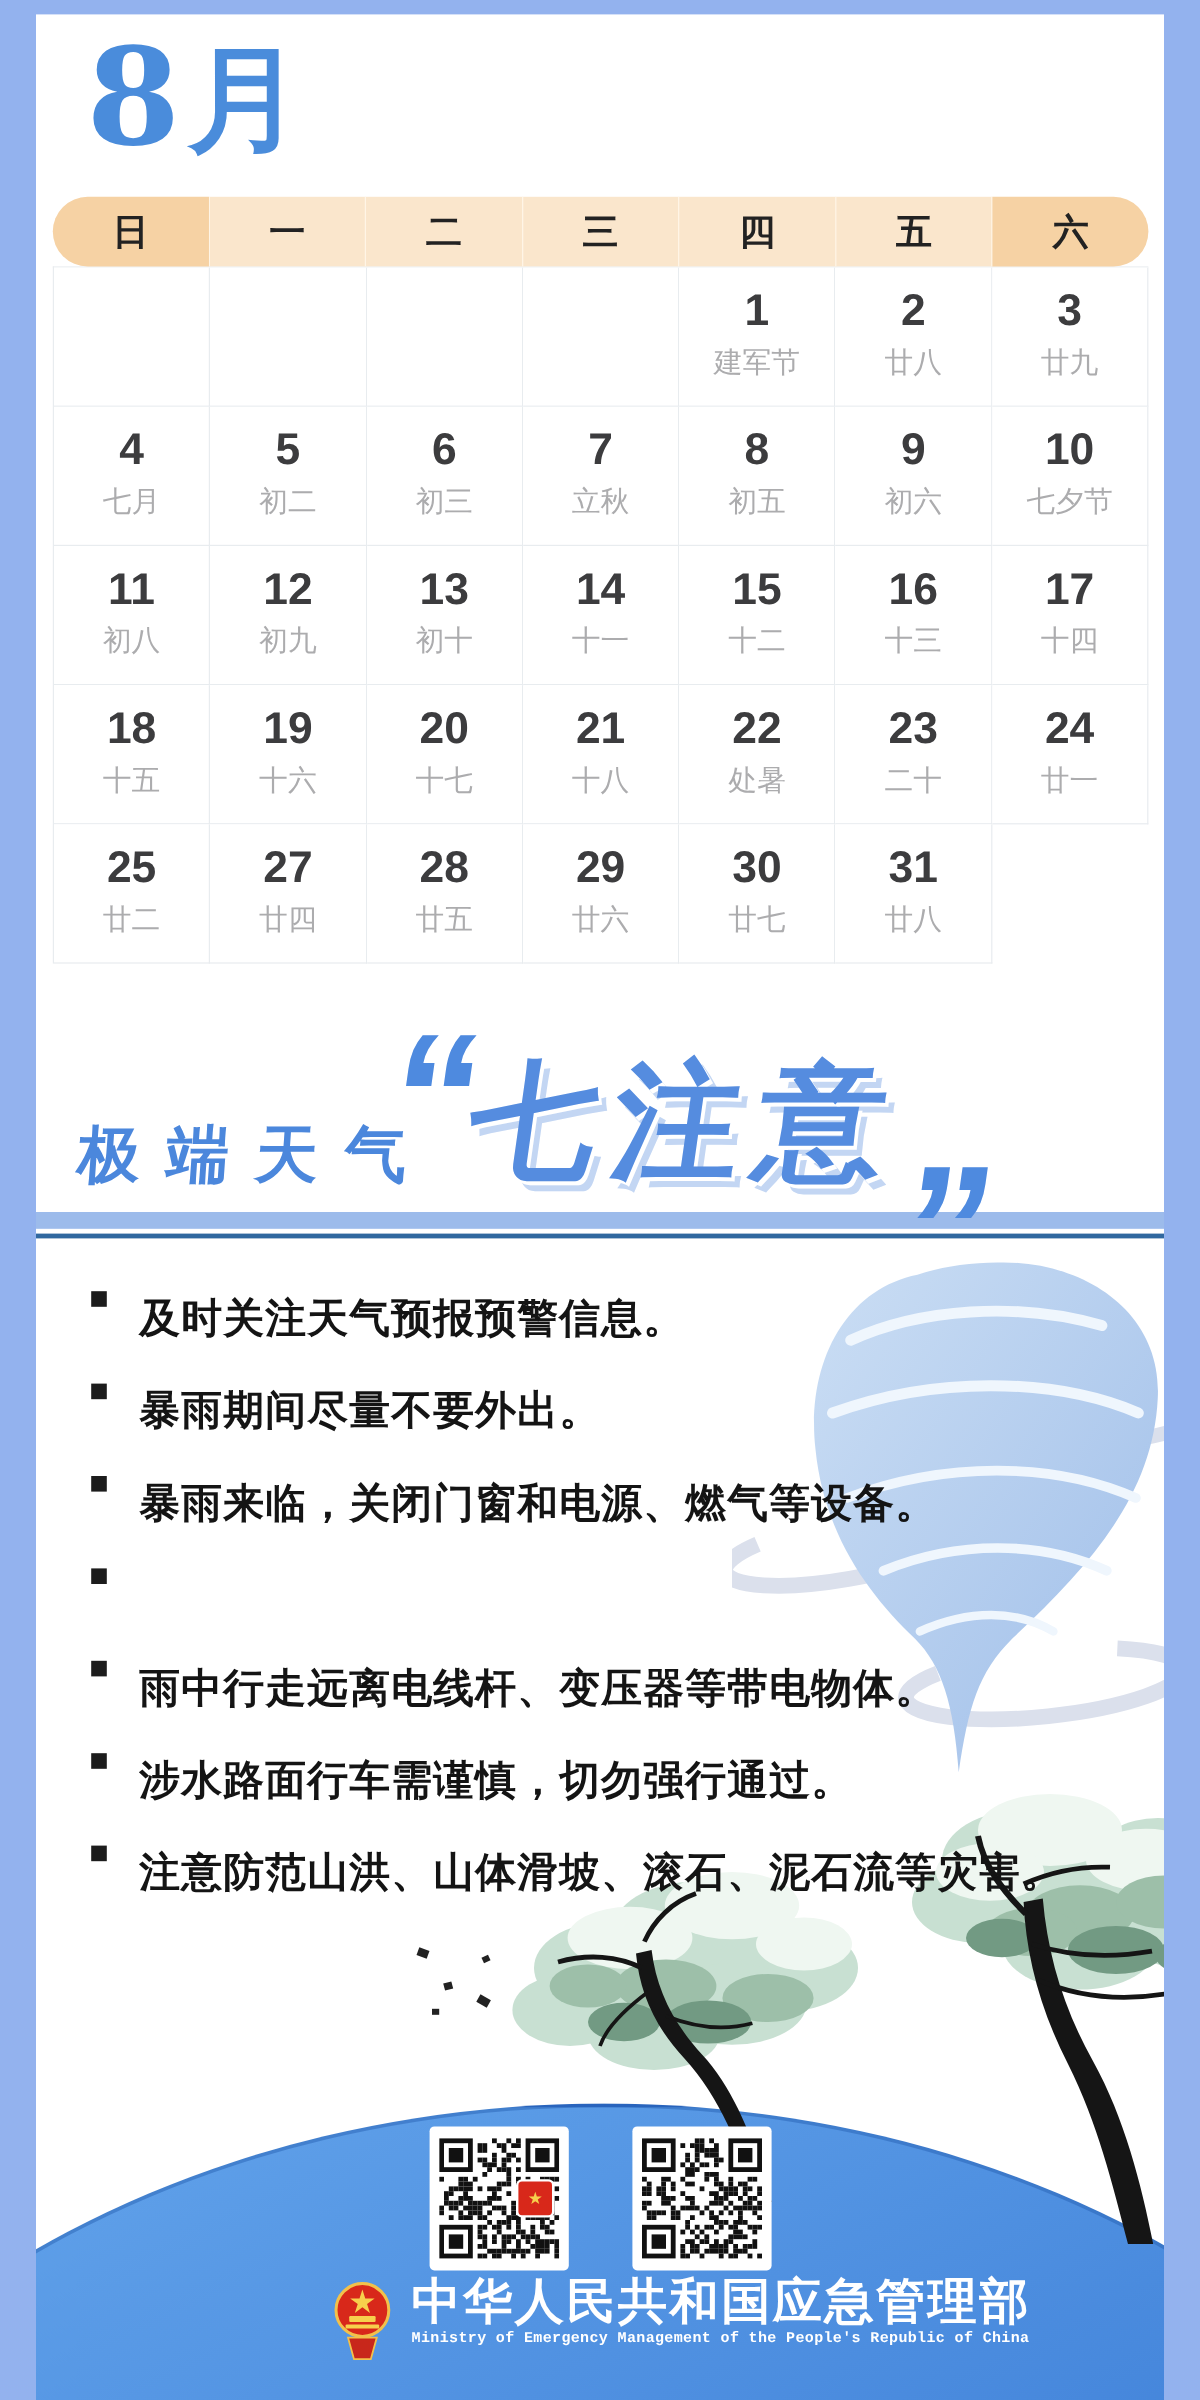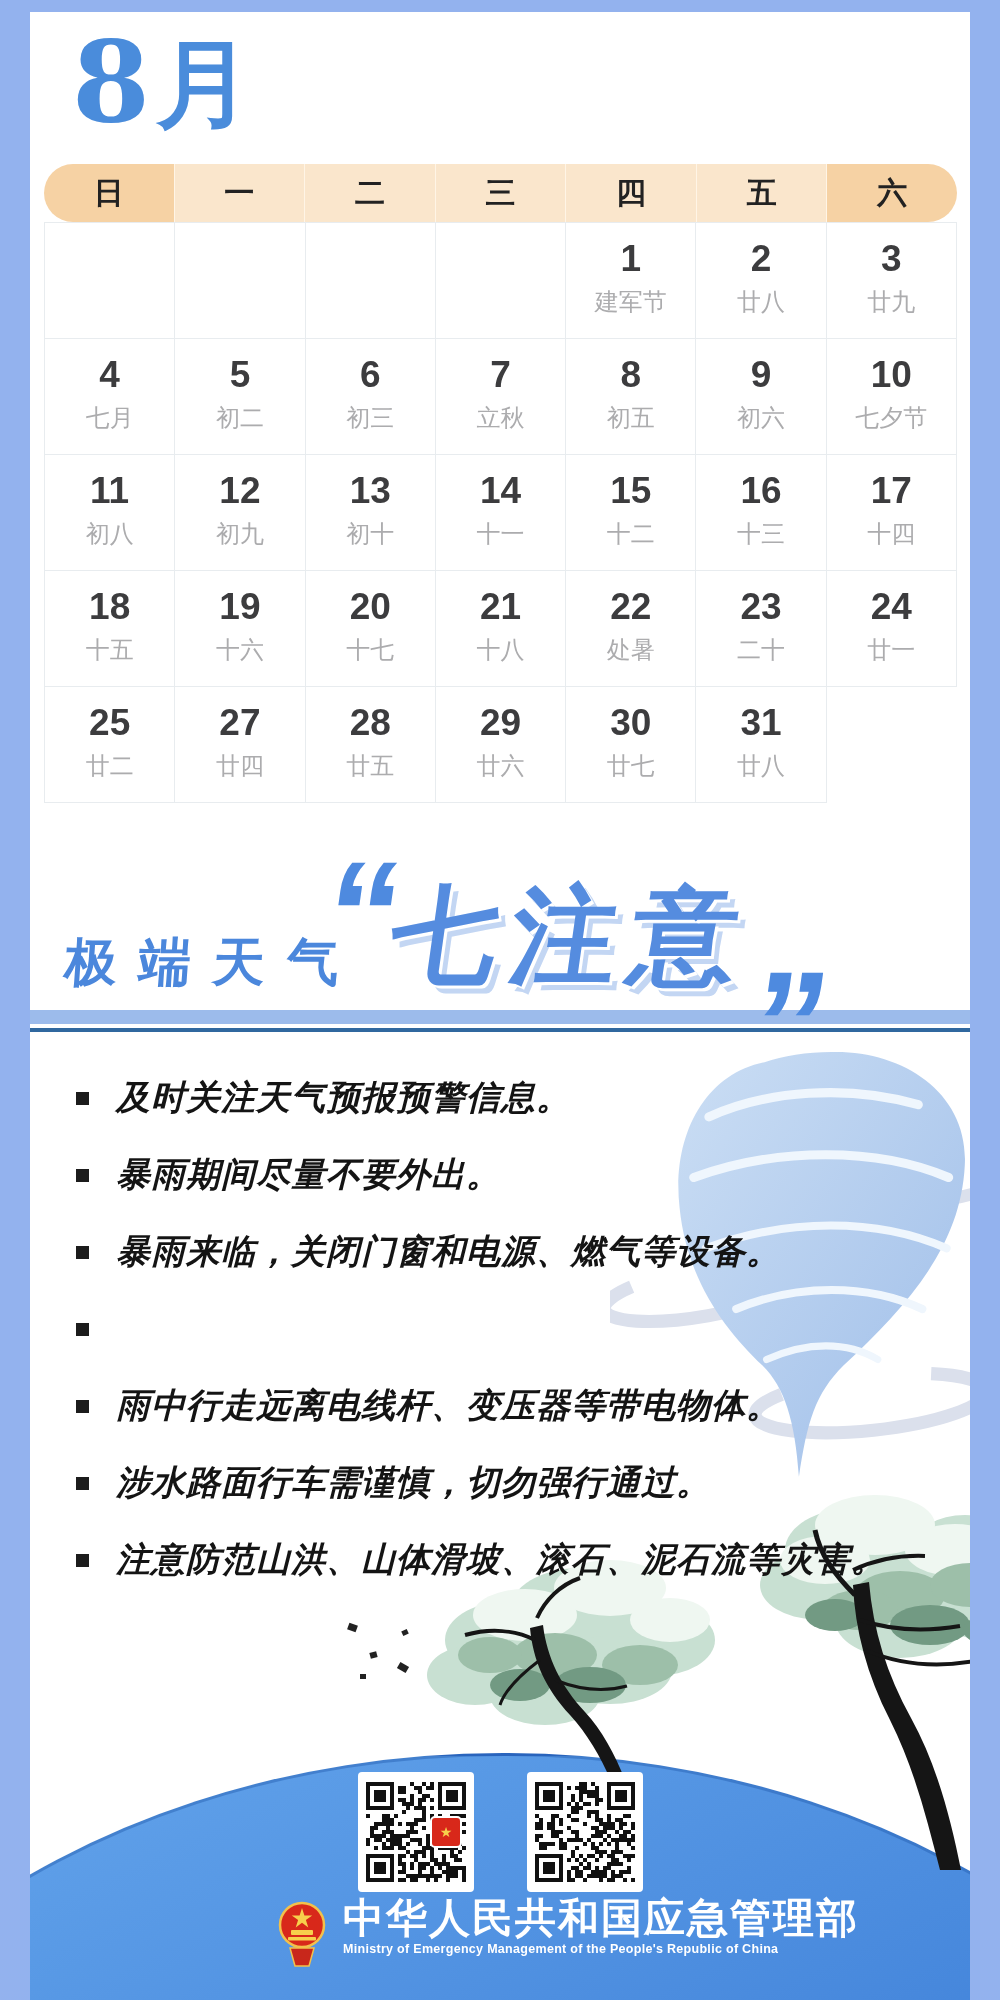--- a/index.html
+++ b/index.html
@@ -42,21 +42,21 @@
   .head-big{position:absolute;left:362px;top:868px;font-size:106px;font-weight:900;
             letter-spacing:14px;color:#558CDF;z-index:3;transform:skewX(-8deg);
             text-shadow:3px 3px 0 #ffffff,8px 8px 0 #C3D6F3;line-height:110px;}
   .stripe-band{position:absolute;left:0;top:998px;width:940px;height:14px;
                background:#9CBBEB;z-index:2;}
   .stripe-line{position:absolute;left:0;top:1016px;width:940px;height:4px;
                background:#30689F;z-index:2;}
 
   
   .tips{position:absolute;left:46px;top:1064px;width:880px;z-index:5;}
-  .tip{display:flex;align-items:center;margin-bottom:33px;height:44px;font-style:italic;}
+  .tip{display:flex;align-items:flex-start;margin-bottom:33px;height:44px;}
   .bullet{width:13px;height:13px;background:#1C1C1C;margin-right:27px;flex:0 0 auto;}
   .tip-text{font-size:34px;font-weight:600;color:#141414;white-space:nowrap;
             letter-spacing:1px;}
 
   
   .tornado{position:absolute;left:580px;top:1032px;width:390px;height:445px;z-index:1;}
   .trees{position:absolute;left:325px;top:1478px;width:645px;height:380px;z-index:3;}
   .debris{position:absolute;background:#222;z-index:3;}
 
   
@@ -69,21 +69,21 @@
   .qr-right{left:497px;}
   .qr-emblem{position:absolute;left:50%;top:50%;transform:translate(-50%,-50%);
              width:28px;height:28px;background:#D8281A;border:2px solid #fff;
              border-radius:5px;display:flex;align-items:center;justify-content:center;
              color:#F7D04C;font-size:14px;line-height:14px;z-index:7;}
   .ministry{position:absolute;left:248px;top:1888px;display:flex;z-index:6;}
   .ministry-emblem{width:48px;height:68px;flex:0 0 auto;}
   .ministry-text{margin-left:17px;}
   .ministry-cn{font-size:41px;font-weight:800;color:#ffffff;letter-spacing:2px;
                line-height:36px;}
-  .ministry-en{margin-top:6px;font-family:Liberation Sans, sans-serif;
+  .ministry-en{margin-top:6px;font-family:Liberation Mono, monospace;
                font-size:12.5px;font-weight:700;color:#ffffff;letter-spacing:.3px;}
 </style>
 </head>
 <body>
 
 <div class="page">
   <div class="card">
 
     <div class="month-title">
       <span class="month-digit">8</span>

